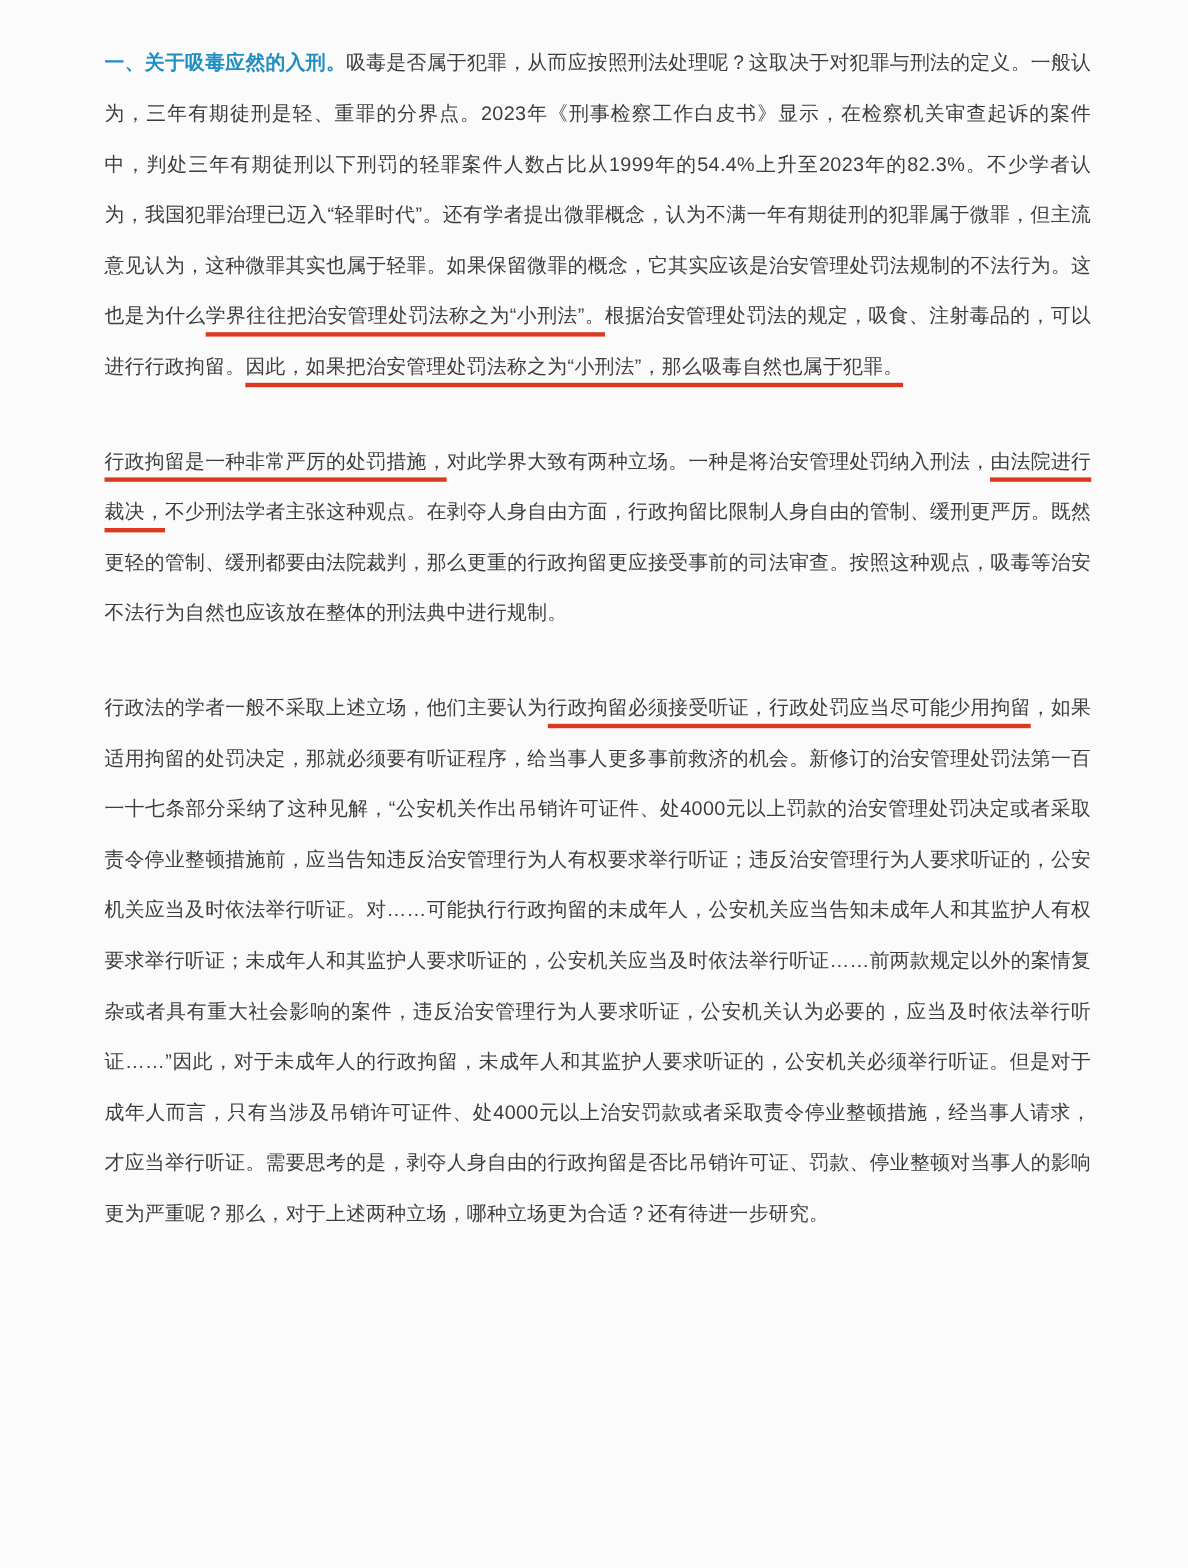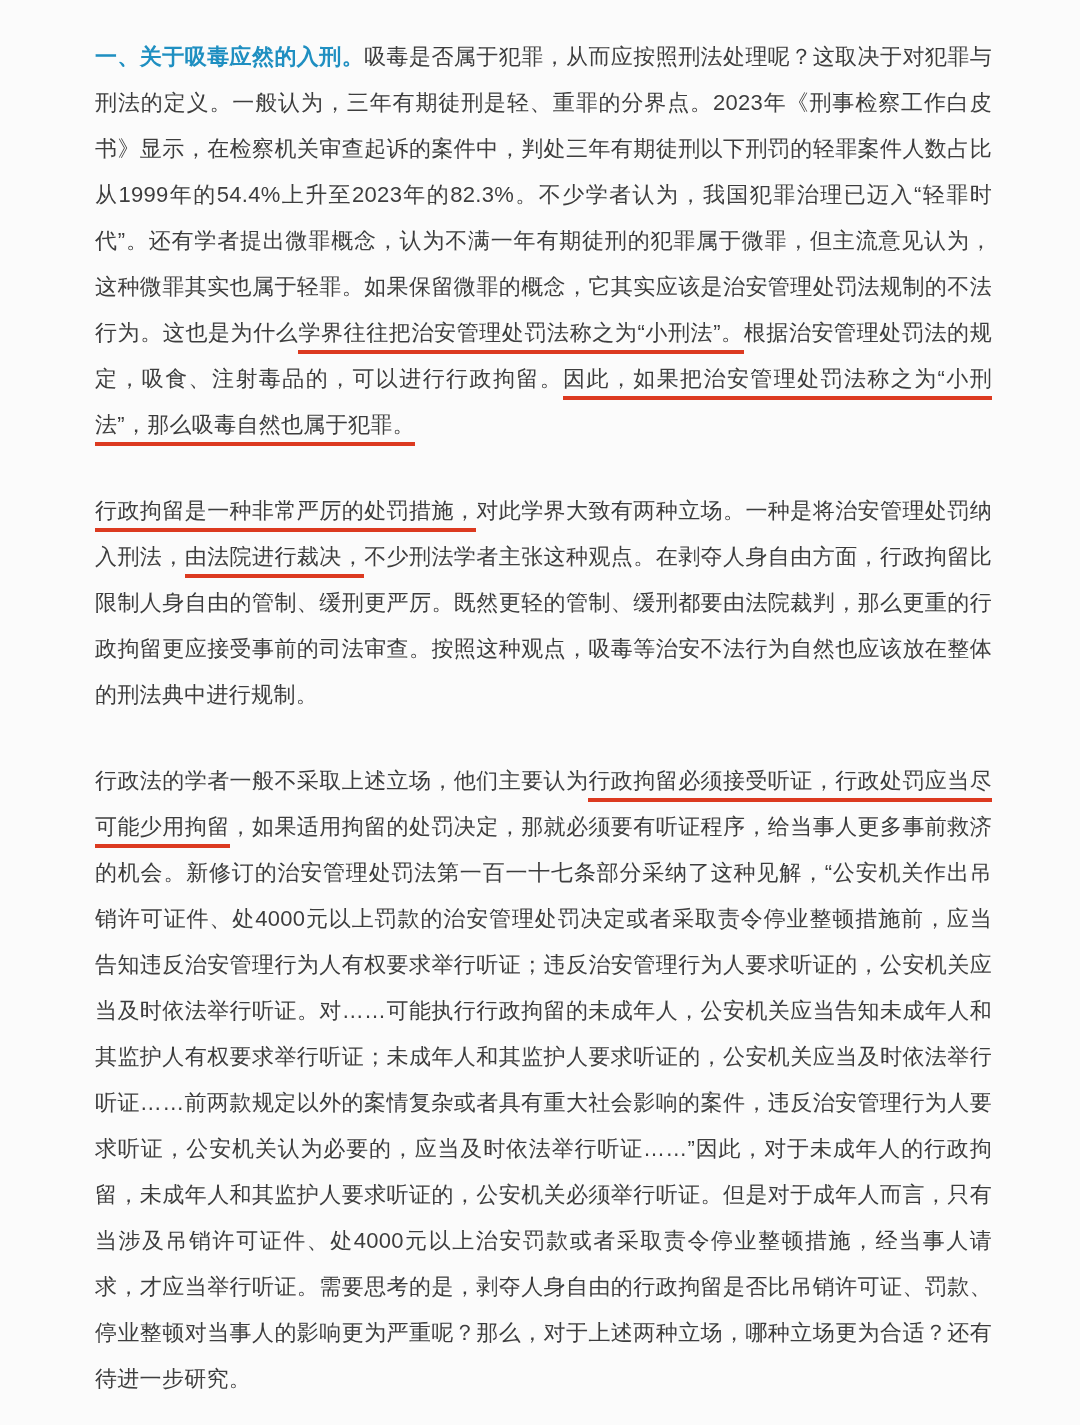--- a/index.html
+++ b/index.html
@@ -13,21 +13,21 @@
     overflow: hidden;
     font-family: "Liberation Sans", sans-serif;
   }
   .article {
     box-sizing: border-box;
     width: 1080px;
     padding: 34px 88px 0 95px;
   }
   .para {
     margin: 0 0 40px 0;
-    font-size: 22px;
+    font-size: 18px;
     line-height: 46px;
     text-align: justify;
     color: #3d3d3d;
     letter-spacing: 0.3px;
   }
   .seg-heading {
     color: #1f8fc1;
     font-weight: bold;
   }
   .seg-normal {

